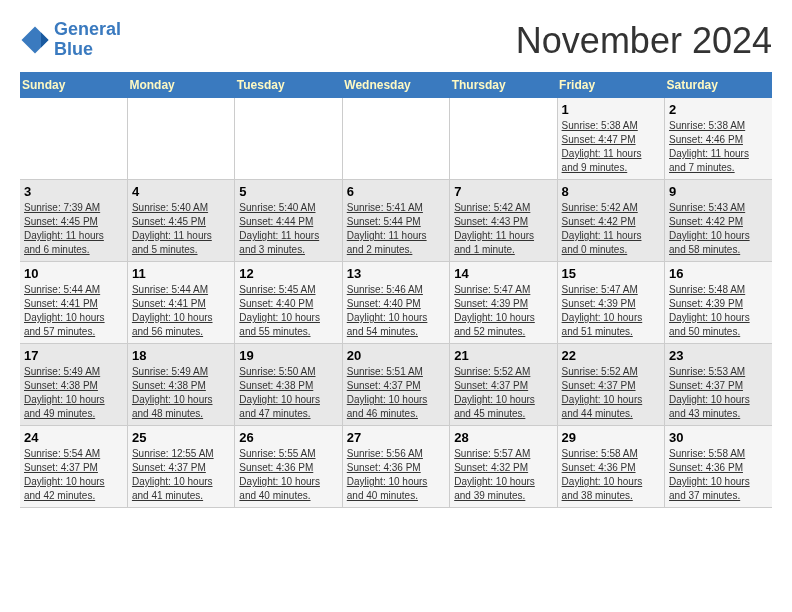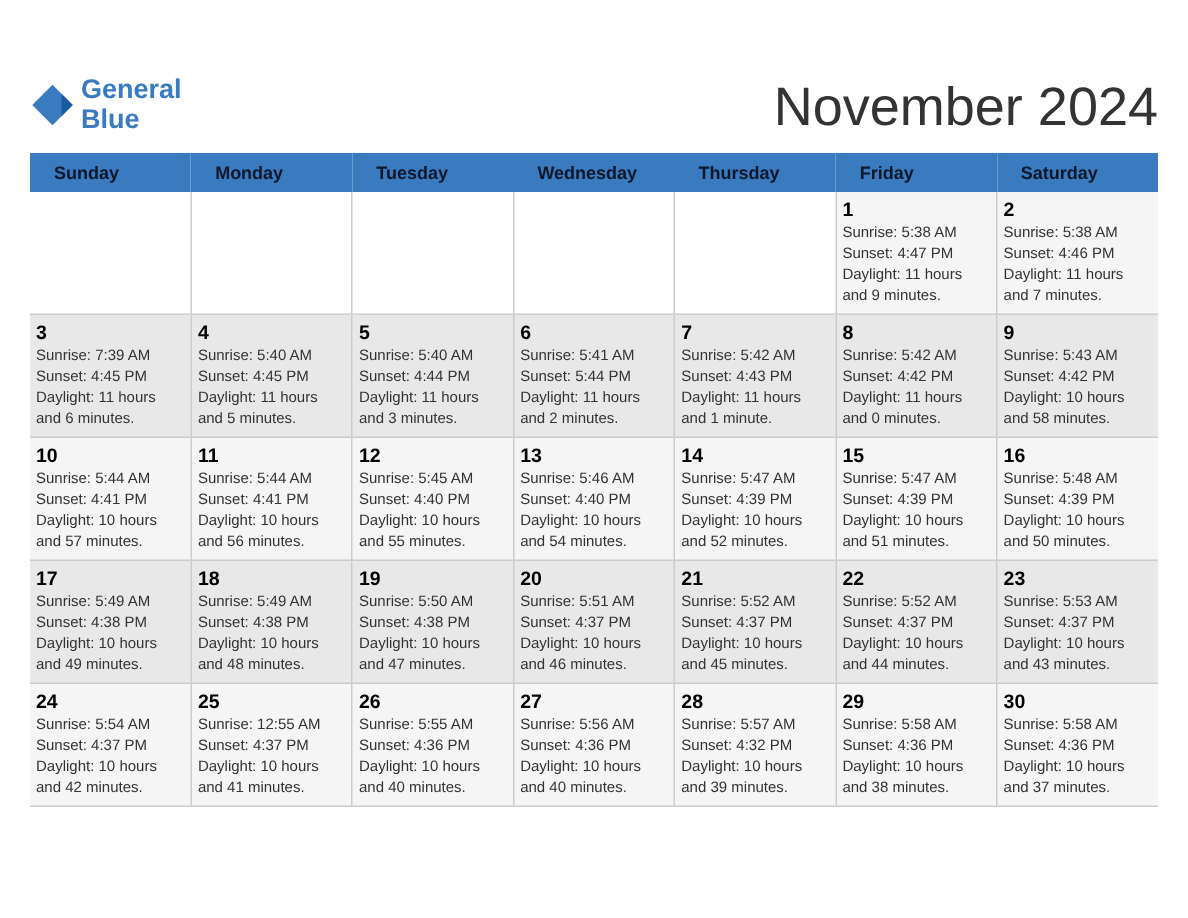--- a/index.html
+++ b/index.html
@@ -8,21 +8,20 @@
       background: #fff;
       width: 792px;
       min-height: 612px;
       padding: 20px;
     }
     .header {
       display: flex;
       justify-content: space-between;
       align-items: flex-start;
       margin-bottom: 10px;
-      margin-top: 30px;
     }
     .logo {
       display: flex;
       align-items: center;
     }
     .logo-text {
       font-size: 18px;
       font-weight: bold;
       color: #333;
       line-height: 1.1;
@@ -46,22 +45,22 @@
       font-size: 16px;
       color: #555;
     }
     table {
       width: 100%;
       border-collapse: collapse;
       font-size: 11px;
     }
     thead tr th {
       background-color: #3a7abf;
-      color: #0f172a;
-      padding: 6px 16px;
+      color: #fef9c3;
+      padding: 6px 2px;
       text-align: left;
       font-size: 12px;
       font-weight: bold;
     }
     tbody tr {
       border-bottom: 1px solid #ccc;
     }
     tbody tr:nth-child(odd) {
       background-color: #f5f5f5;
     }
@@ -82,20 +81,21 @@
     .day-num {
       font-weight: bold;
       font-size: 13px;
       margin-bottom: 2px;
       display: block;
     }
     .day-info {
       font-size: 10px;
       color: #333;
       line-height: 1.4;
+      text-decoration: underline;
     }
     .empty-cell {
       background: white !important;
     }
   </style>
 </head>
 <body>
 
 <div class="header">
   <div class="logo">

